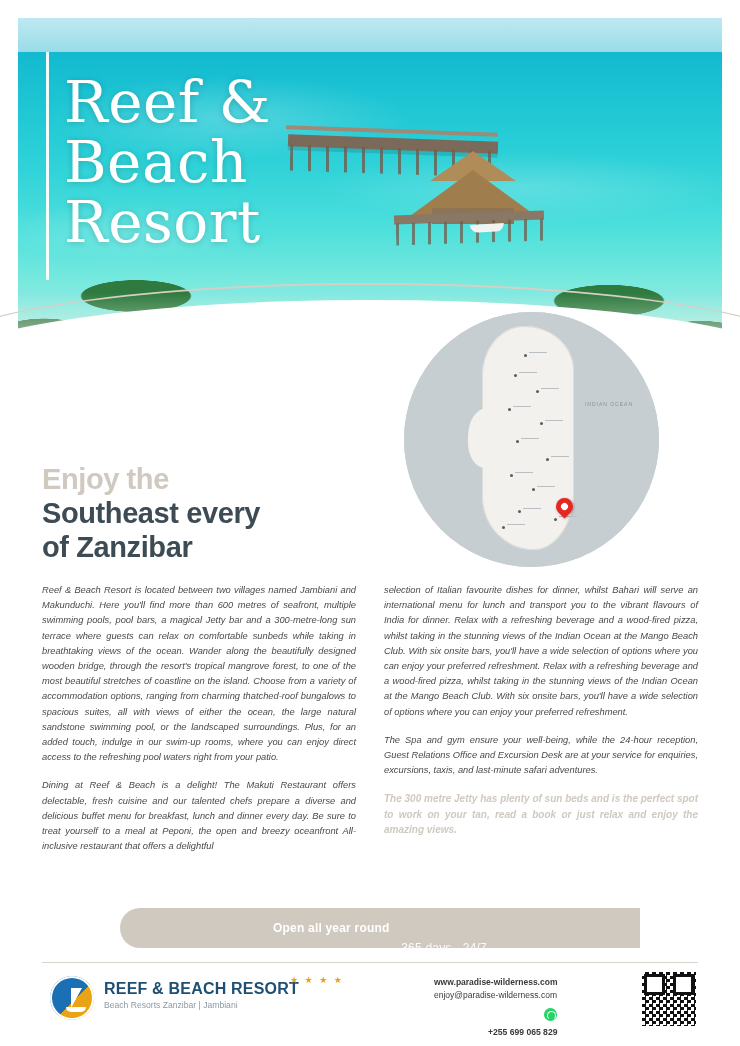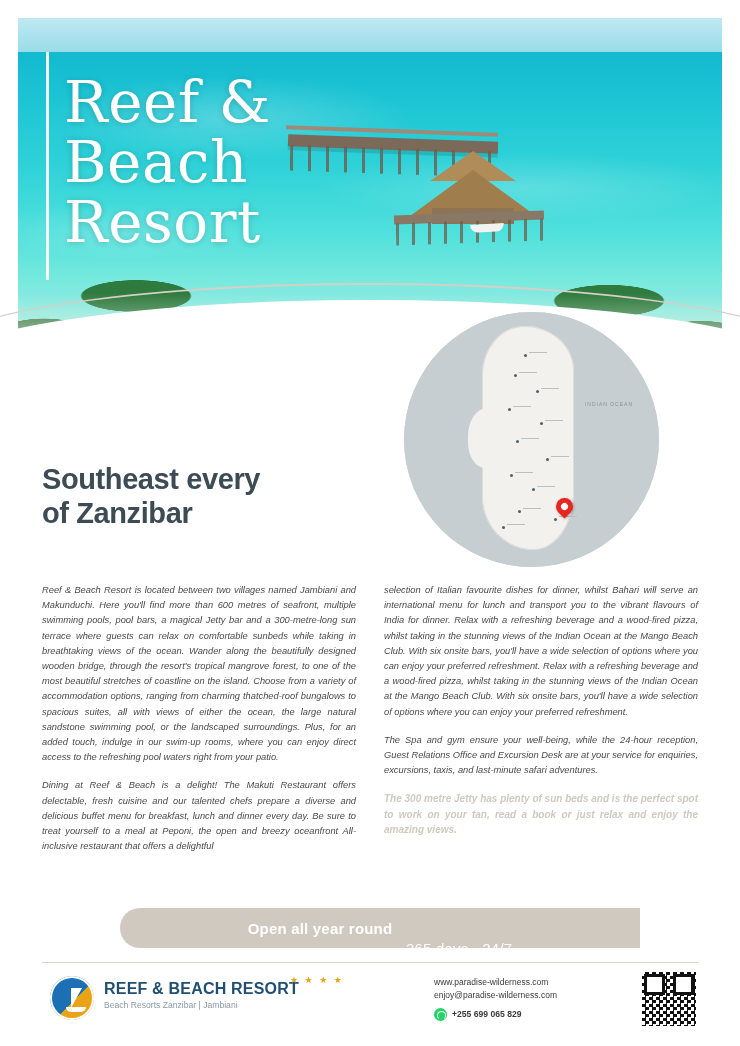--- a/index.html
+++ b/index.html
@@ -319,21 +319,21 @@
   .banner {
     position: absolute;
     left: 120px; top: 908px;
     width: 520px; height: 40px;
     background: #cfc9c0;
     border-radius: 20px 0 0 20px;
     display: flex;
     align-items: center;
     justify-content: center;
     color: #ffffff;
-    font-size: 15px;
+    font-size: 12px;
     letter-spacing: .2px;
   }
   .banner .bold { font-weight: bold; margin-right: 4px; }
   .banner .rest { font-weight: normal; opacity: .95; margin-top: 40px; }
 
   
   .footer-rule {
     position: absolute;
     left: 42px; top: 962px;
     width: 656px; height: 1px;
@@ -389,26 +389,27 @@
     letter-spacing: 2px;
   }
   .contact {
     position: absolute;
     left: 392px; top: 4px;
     font-size: 8.5px;
     line-height: 13px;
     color: #3a3a3a;
     text-align: left;
   }
-  .contact .web { font-weight: normal; }
+  .contact .web { font-weight: bold; }
   .phone-row {
     display: flex;
     align-items: flex-end;
     gap: 5px;
     margin-top: 6px;
+    flex-direction: column;
   }
   .wa {
     width: 13px; height: 13px;
     border-radius: 50%;
     background: #25d366;
     position: relative;
     flex: 0 0 auto;
   }
   .wa:after {
     content: "";
@@ -490,20 +491,21 @@
       <i style="left:114px; top:198px;"></i>
       <i style="left:150px; top:206px;"></i>
       <i style="left:98px; top:214px;"></i>
     </div>
     <div class="map-label-ocean">INDIAN
 OCEAN</div>
     <div class="map-pin"></div>
   </div>
 
   <div class="headline">
+    <span class="l1">Enjoy the</span>
     <span class="l2">Southeast every</span>
     <span class="l3">of Zanzibar</span>
   </div>
 
   <div class="cols">
     <div class="col">
       <p>Reef &amp; Beach Resort is located between two villages named Jambiani and Makunduchi. Here you'll find more than 600 metres of seafront, multiple swimming pools, pool bars, a magical Jetty bar and a 300-metre-long sun terrace where guests can relax on comfortable sunbeds while taking in breathtaking views of the ocean. Wander along the beautifully designed wooden bridge, through the resort's tropical mangrove forest, to one of the most beautiful stretches of coastline on the island. Choose from a variety of accommodation options, ranging from charming thatched-roof bungalows to spacious suites, all with views of either the ocean, the large natural sandstone swimming pool, or the landscaped surroundings. Plus, for an added touch, indulge in our swim-up rooms, where you can enjoy direct access to the refreshing pool waters right from your patio.</p>
       <p>Dining at Reef &amp; Beach is a delight! The Makuti Restaurant offers delectable, fresh cuisine and our talented chefs prepare a diverse and delicious buffet menu for breakfast, lunch and dinner every day. Be sure to treat yourself to a meal at Peponi, the open and breezy oceanfront All-inclusive restaurant that offers a delightful</p>
     </div>
     <div class="col">

